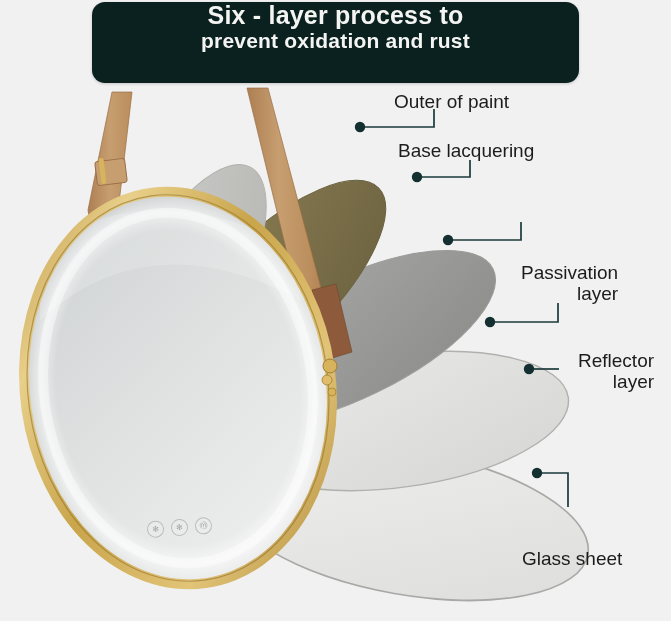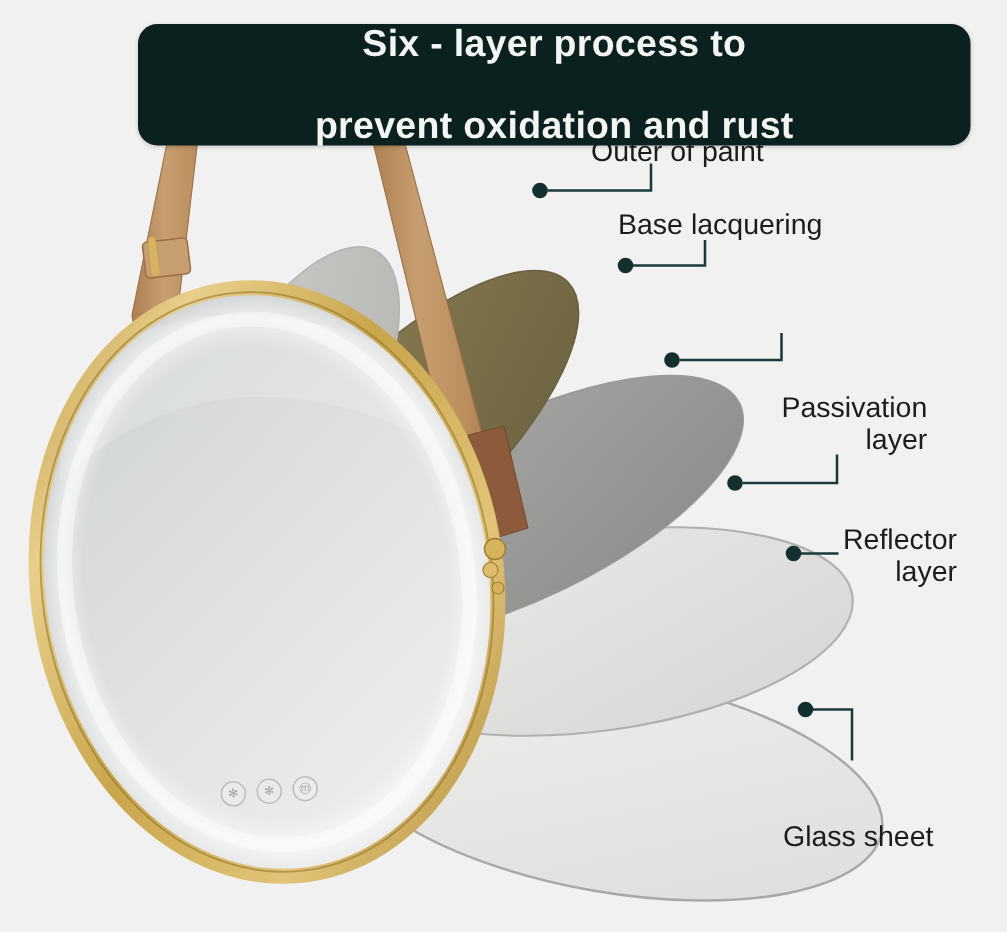--- a/index.html
+++ b/index.html
@@ -7,32 +7,32 @@
     width:671px;height:621px;
     background:#f1f1f1;
     font-family:"Liberation Sans","DejaVu Sans",sans-serif;
     overflow:hidden;
     position:relative;
   }
   #stage{position:absolute;inset:0;width:671px;height:621px;overflow:hidden;}
 
   
   .banner{
-    position:absolute;left:92px;top:16px;width:555px;height:81px;
+    position:absolute;left:92px;top:2px;width:487px;height:81px;
     background:#0a2120;border-radius:13px;
-    display:flex;flex-direction:column;align-items:center;justify-content:space-between;
+    display:flex;flex-direction:column;align-items:center;justify-content:flex-start;
     z-index:40;
     box-shadow:0 1px 3px rgba(0,0,0,.18);
   }
   .banner .l1,.banner .l2{
     color:#f4f4f2;font-weight:bold;letter-spacing:.2px;line-height:1.04;
     text-align:center;white-space:nowrap;
   }
   .banner .l1{font-size:25px;}
-  .banner .l2{font-size:25px;margin-top:2px;}
+  .banner .l2{font-size:21px;margin-top:2px;}
 
   
   .label{
     position:absolute;color:#1c1c1c;font-size:19px;line-height:1.13;
     white-space:pre-line;z-index:30;text-align:right;
   }
 
   
   #leaders{position:absolute;left:0;top:0;width:671px;height:621px;z-index:29;}
 
@@ -215,27 +215,27 @@
 
       <g>
         <circle cx="537" cy="473" r="5.2" stroke="none"></circle>
         <path d="M542,473 H568 V507" fill="none"></path>
       </g>
     </g>
   </svg>
 
   <div class="label" style="left:394px;top:91px;">Outer of paint</div>
 
-  <div class="label" style="left:412px;top:140px;">Base lacquering</div>
+  <div class="label" style="left:398px;top:140px;">Base lacquering</div>
 
 
   <div class="label" style="left:521px;top:262px;">Passivation
 layer</div>
 
-  <div class="label" style="left:562px;top:350px;">Reflector
+  <div class="label" style="left:578px;top:350px;">Reflector
 layer</div>
 
   <div class="label" style="left:522px;top:509px;margin-top:39px;">Glass sheet</div>
 
   <div class="banner">
     <div class="l1">Six - layer process to</div>
     <div class="l2">prevent oxidation and rust</div>
   </div>
 
 </div>

